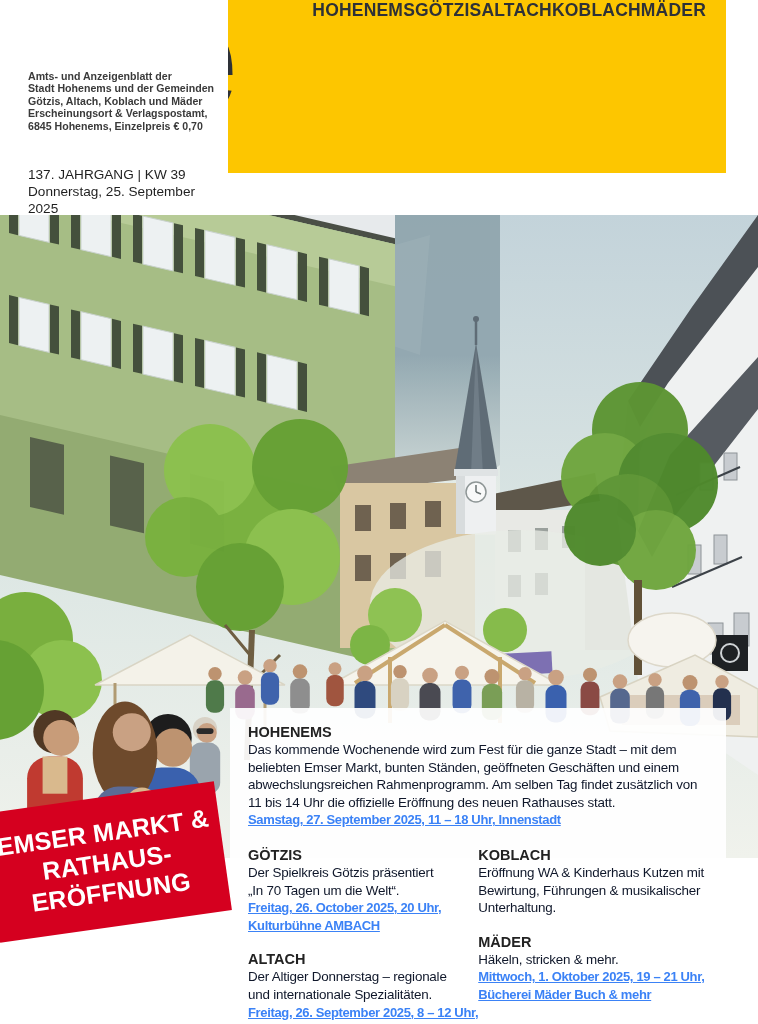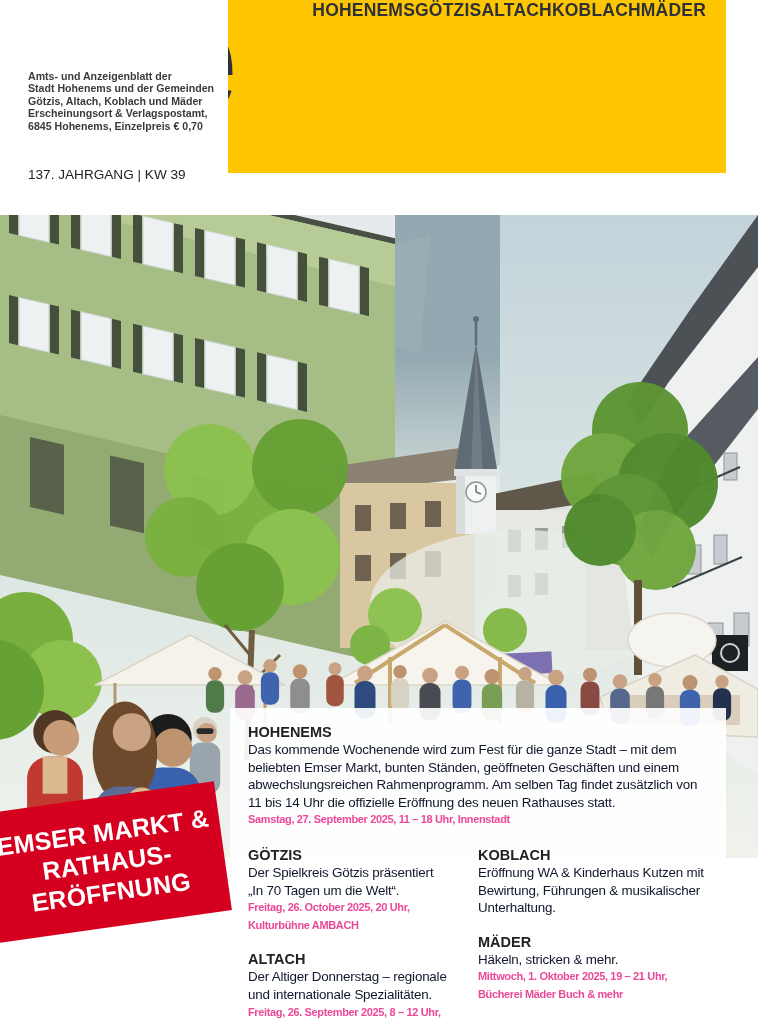--- a/index.html
+++ b/index.html
@@ -31,41 +31,42 @@
           align-items:center;justify-content:center;}
   .banner-line{color:#ffffff;font-weight:bold;font-size:25px;line-height:30px;
                letter-spacing:.2px;text-align:center;white-space:nowrap;}
 
   
   .info-box{position:absolute;left:230px;top:708px;width:496px;min-height:302px;
             background:rgba(255,255,255,.92);z-index:2;box-sizing:border-box;
             padding:15px 18px 18px 18px;}
   .ev-title{font-size:14.5px;font-weight:bold;color:#222;line-height:18px;}
   .ev-body{font-size:13.4px;line-height:17.6px;color:#0f172a;white-space:pre;letter-spacing:-.2px;}
-  .ev-when{font-size:11px;line-height:17.6px;color:#ec4899;font-weight:bold;
-           white-space:pre;letter-spacing:-.35px;}
+  .ev-when{font-size:13px;line-height:17.6px;color:#3b82f6;font-weight:bold;
+           white-space:pre;letter-spacing:-.35px;text-decoration:underline;}
   .ev-hohenems{margin-bottom:17px;}
   .ev-columns{display:flex;}
   .ev-col{width:240px;}
   .ev-col + .ev-col{margin-left:0px;}
   .ev-section{margin-bottom:16px;}
 </style>
 </head>
 <body>
 
 <div class="page">
 
   <div class="header-left">
     <div class="pub-line">Amts- und Anzeigenblatt der</div>
     <div class="pub-line">Stadt Hohenems und der Gemeinden</div>
     <div class="pub-line">Götzis, Altach, Koblach und Mäder</div>
     <div class="pub-line">Erscheinungsort &amp; Verlagspostamt,</div>
     <div class="pub-line">6845 Hohenems, Einzelpreis € 0,70</div>
     <div class="issue-block">
       <div class="issue-line">137. JAHRGANG | KW 39</div>
+      <div class="issue-line">Donnerstag, 25. September 2025</div>
     </div>
   </div>
 
   <div class="masthead">
     <div class="masthead-title">s’Blättle</div>
     <div class="masthead-towns">
       <span>HOHENEMS</span>
       <span>GÖTZIS</span>
       <span>ALTACH</span>
       <span>KOBLACH</span>

